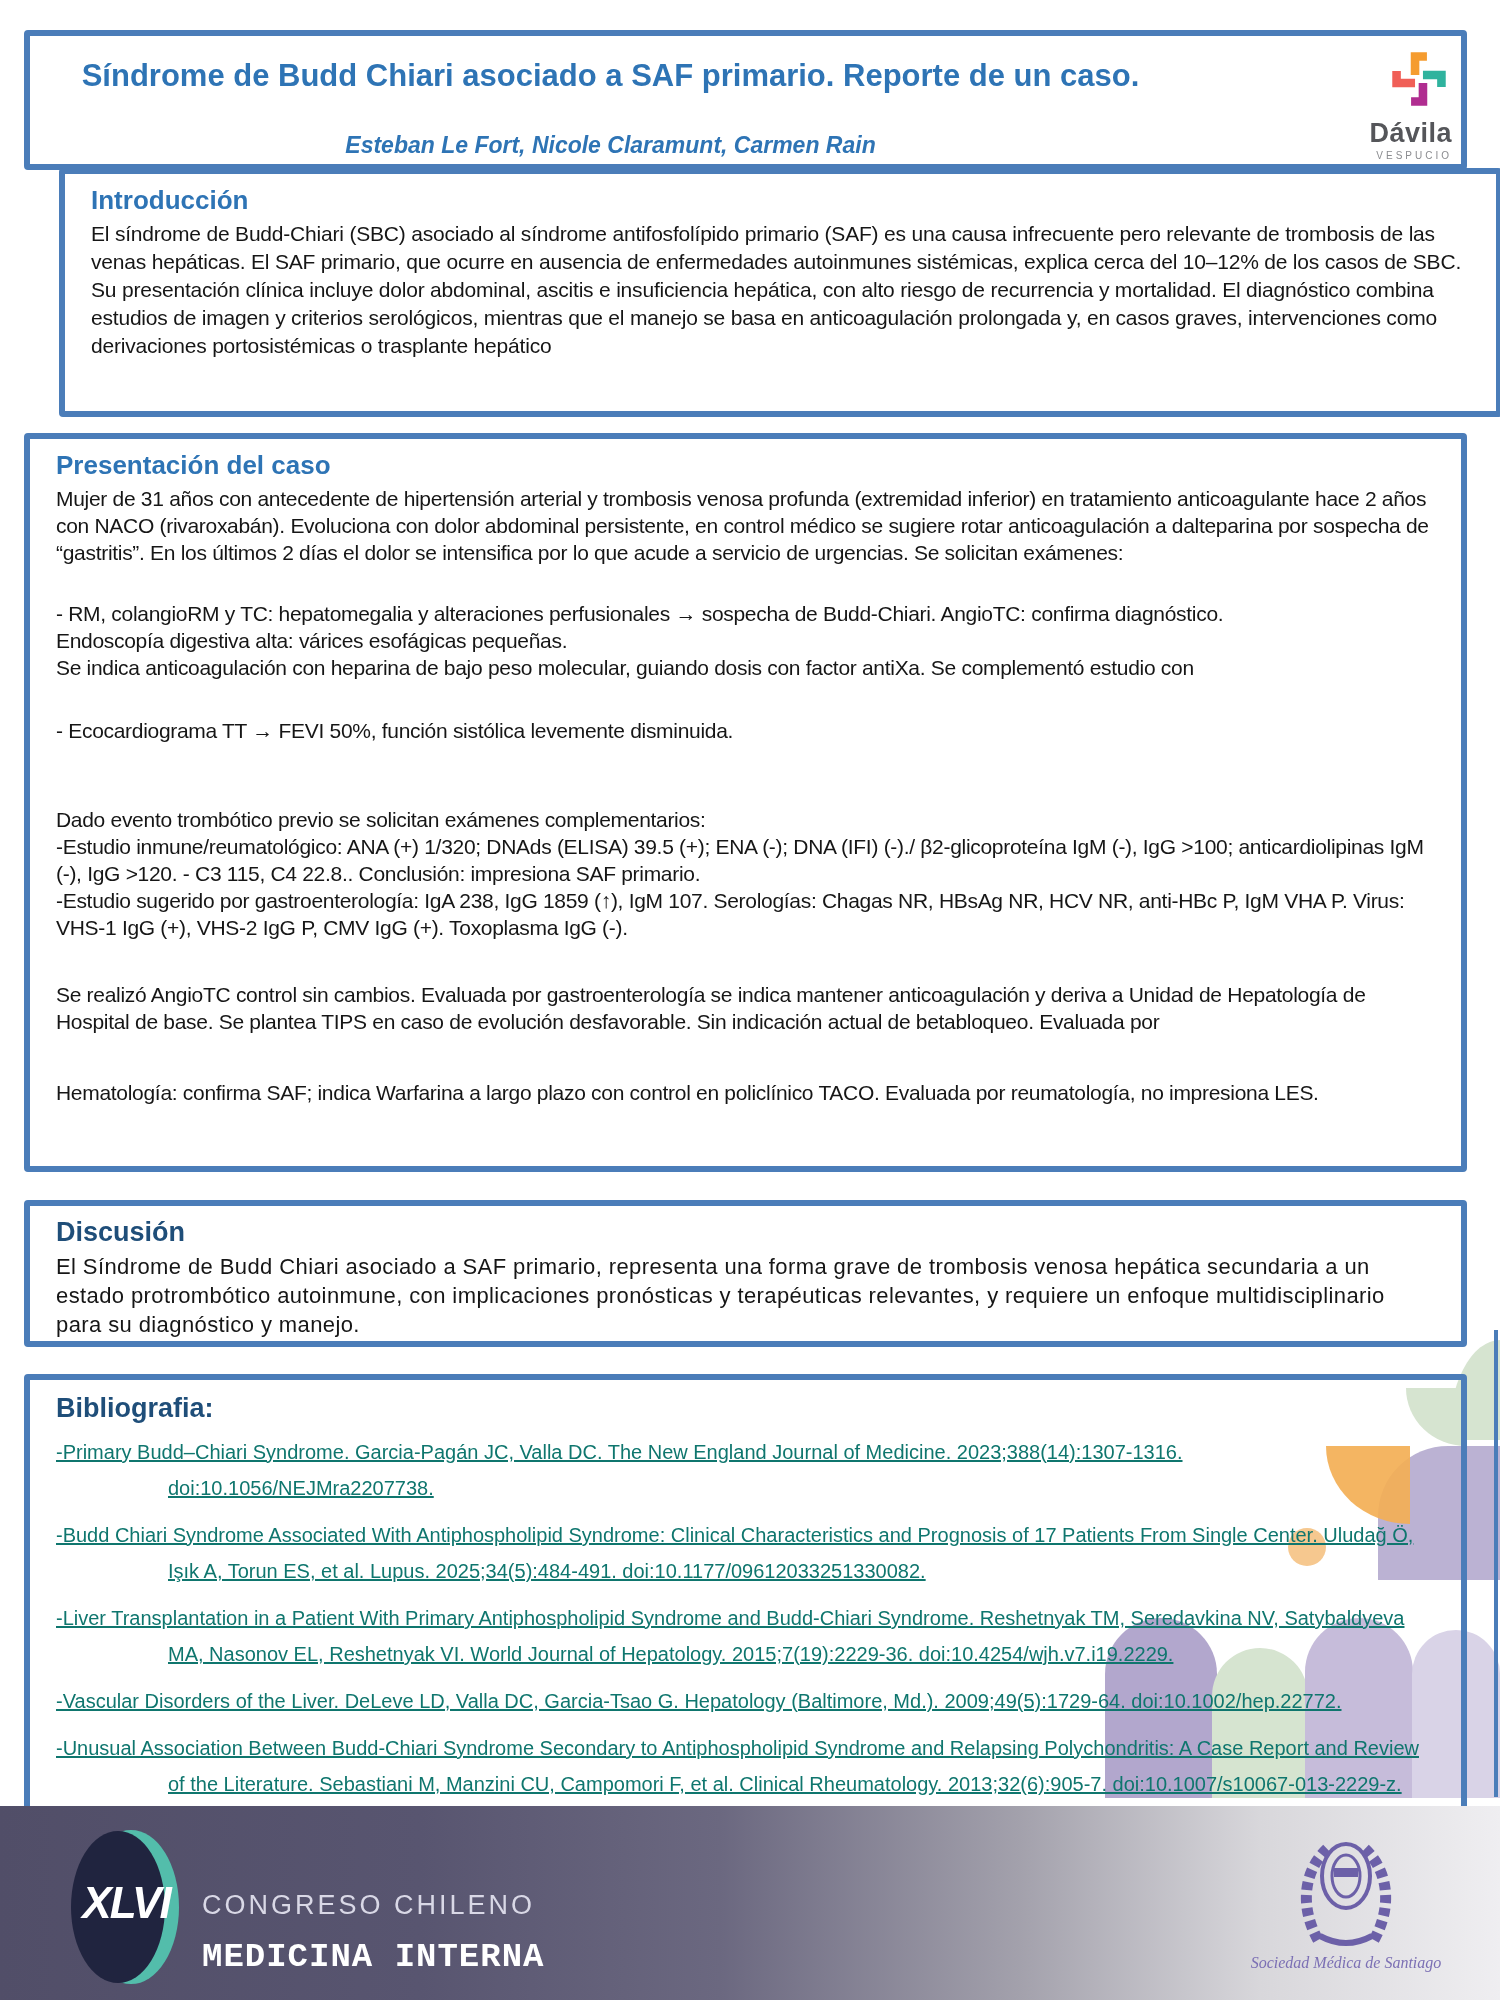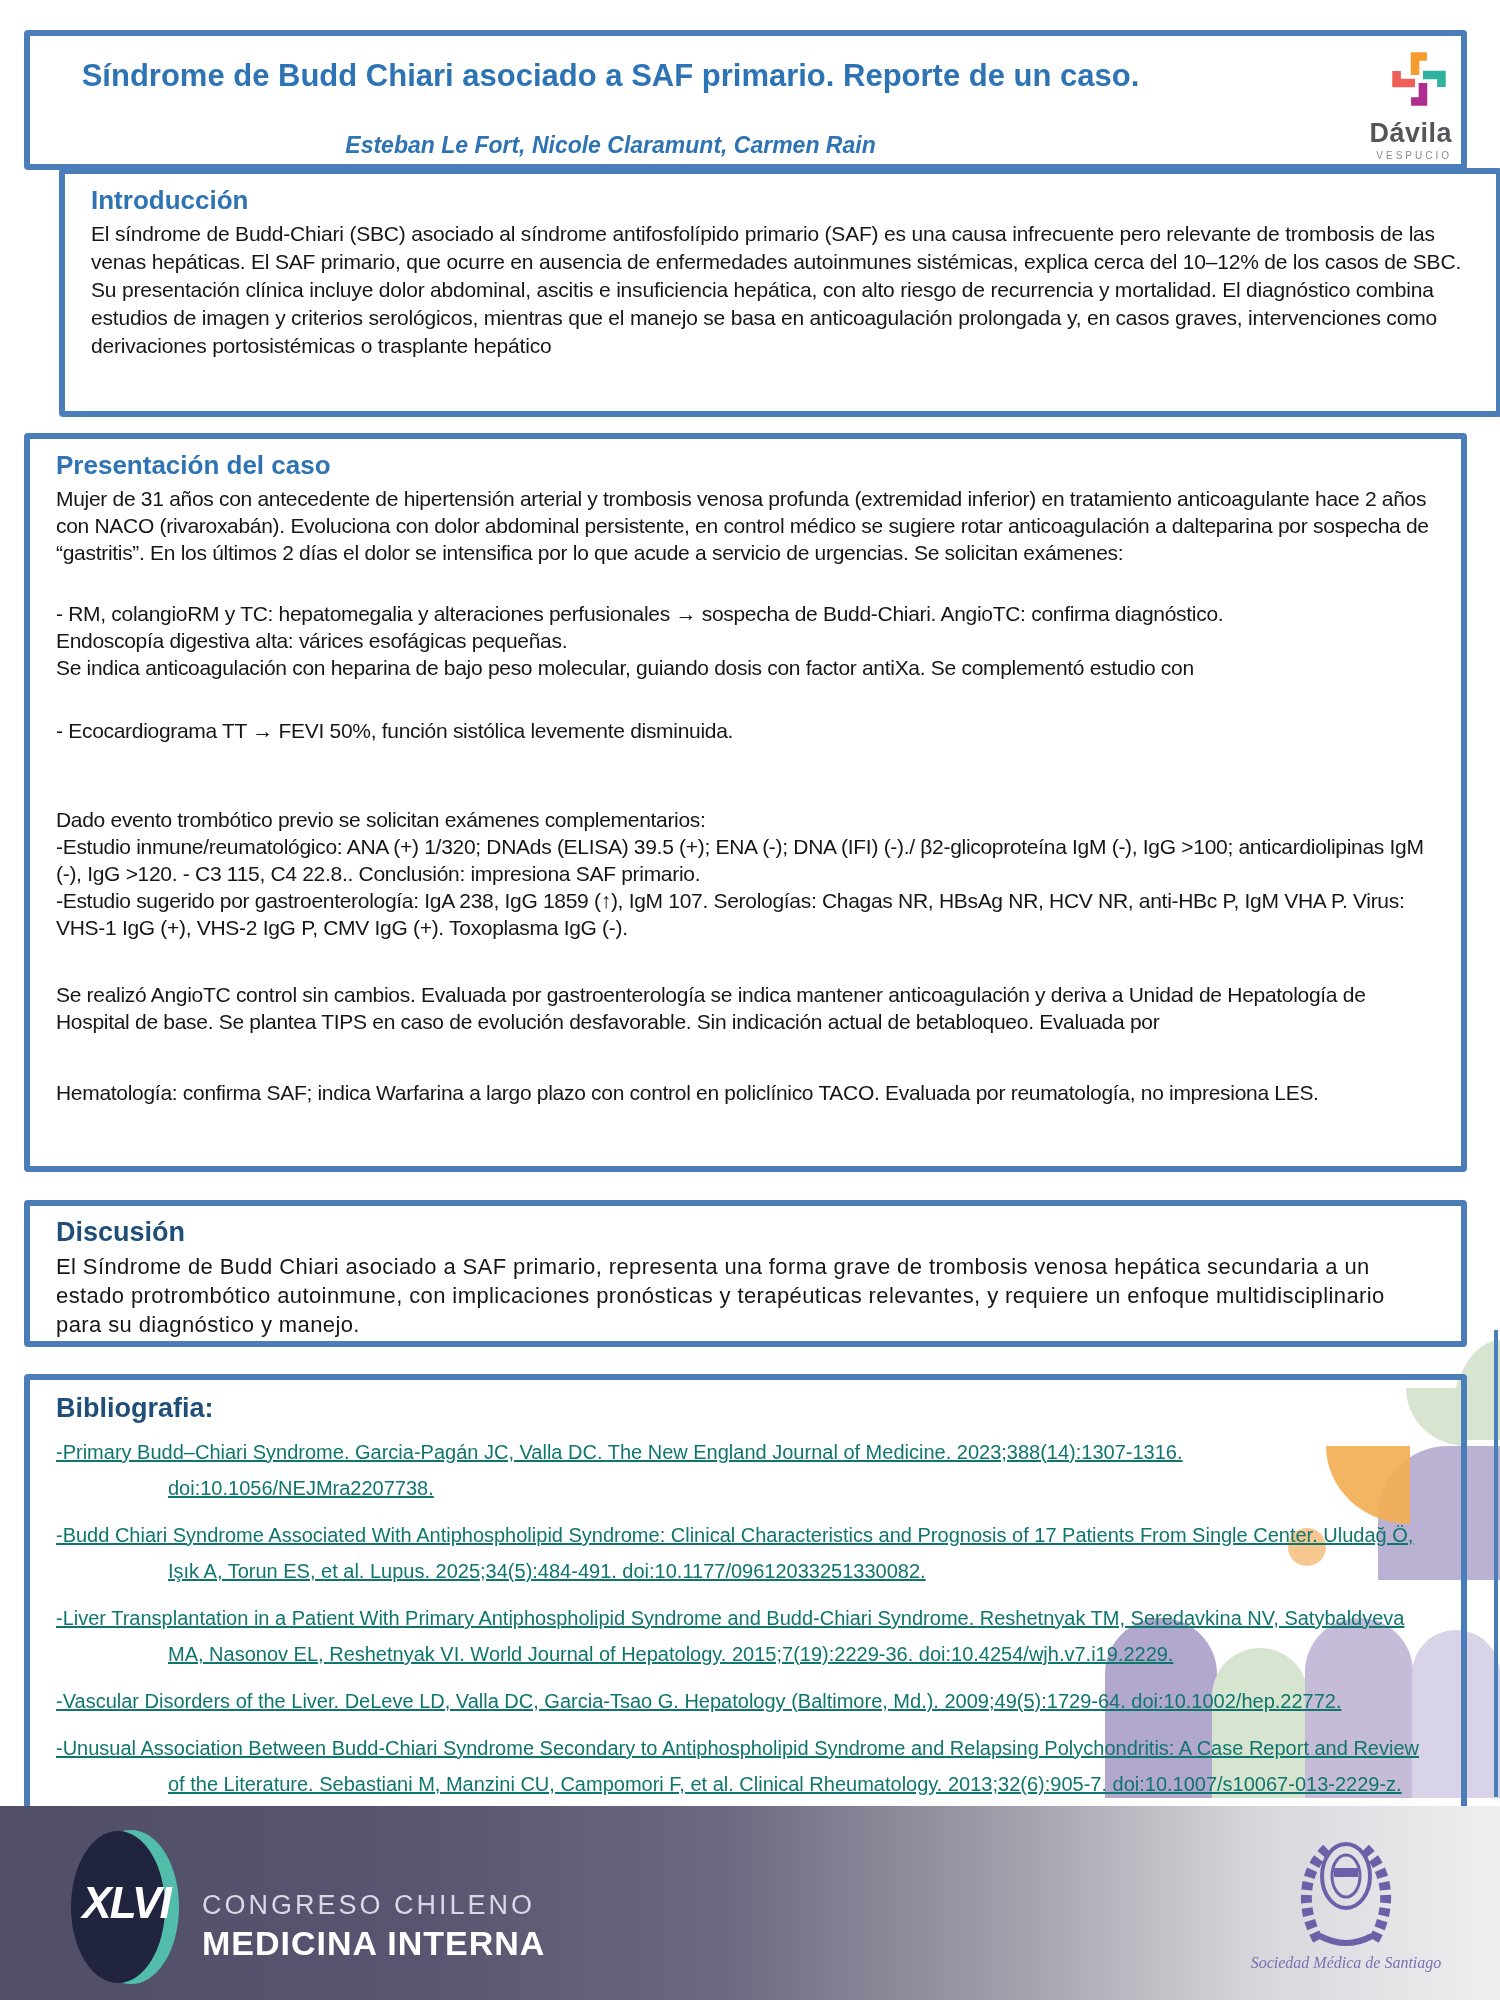--- a/index.html
+++ b/index.html
@@ -55,21 +55,21 @@
     position:absolute; left:0; top:1806px; width:1500px; height:194px; z-index:4;
     background:linear-gradient(90deg,#514e68 0%,#585570 28%,#6b6880 48%,#a3a1ac 68%,#d8d7db 84%,#efeef1 100%);
   }
   .congress-logo { position:absolute; left:70px; top:22px; width:110px; height:160px; }
   .congress-numeral {
     position:absolute; left:76px; top:72px; width:100px; text-align:center;
     color:#ffffff; font-size:44px; font-weight:bold; font-style:italic; letter-spacing:-2px; z-index:5;
   }
   .congress-lines { position:absolute; left:202px; top:84px; }
   .congress-l1 { color:#d9d8e6; font-size:27px; letter-spacing:3px; font-weight:400; }
-  .congress-l2 { color:#ffffff; font-size:34px; letter-spacing:1px; font-weight:bold; margin-top:3px; }
+  .congress-l2 { color:#ffffff; font-size:34px; letter-spacing:1px; font-weight:bold; margin-top:17px;font-family:Liberation Mono, monospace; }
 
   .society { position:absolute; left:1228px; top:30px; width:236px; text-align:center; }
   .society-name { color:#7b6fb4; font-size:16px; font-style:italic; font-family:"Liberation Serif", serif; margin-top:2px; }
 </style>
 </head>
 <body>
 
 <div class="poster">
 
   <div class="bg-shapes">

